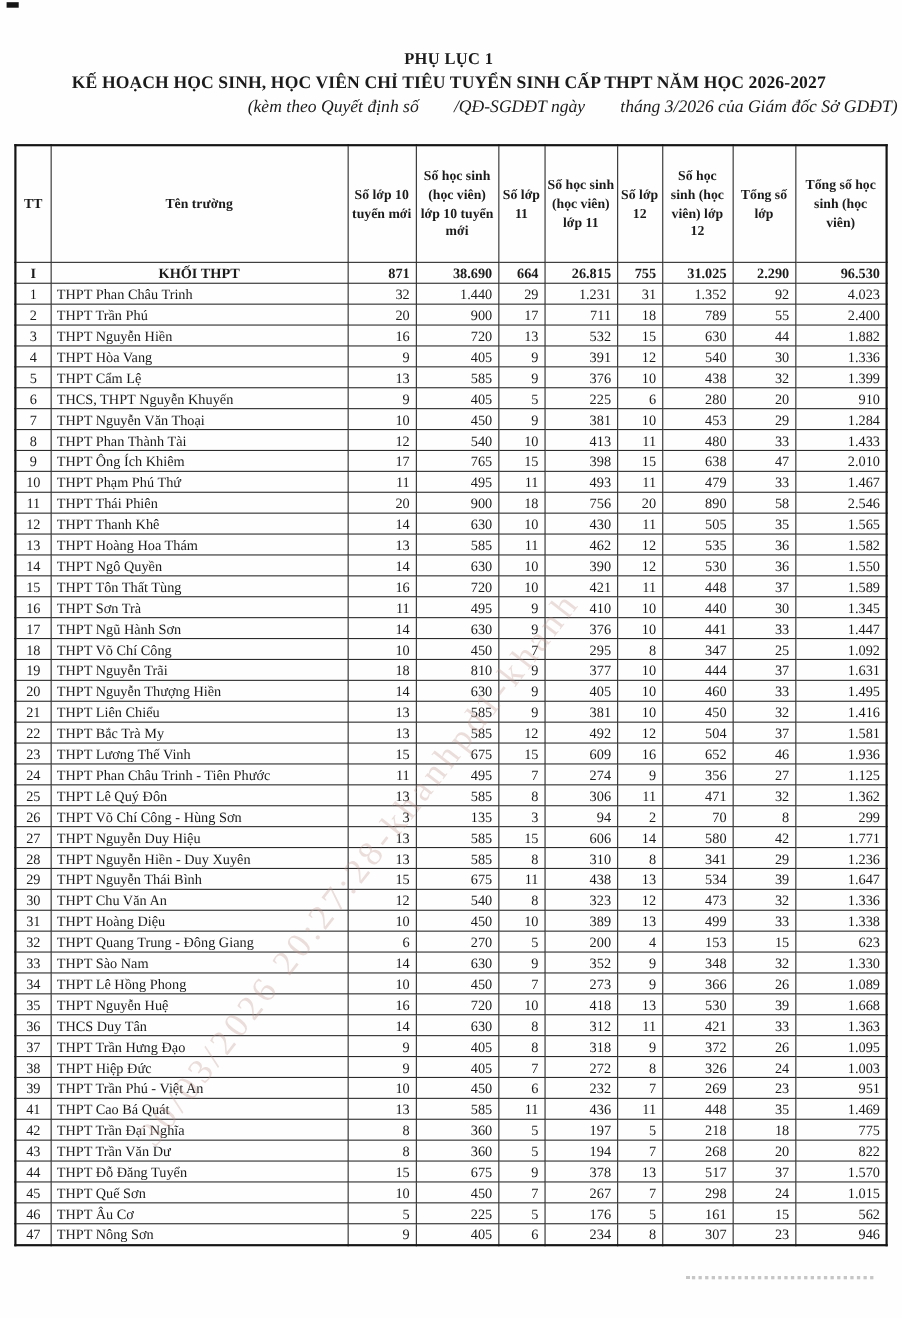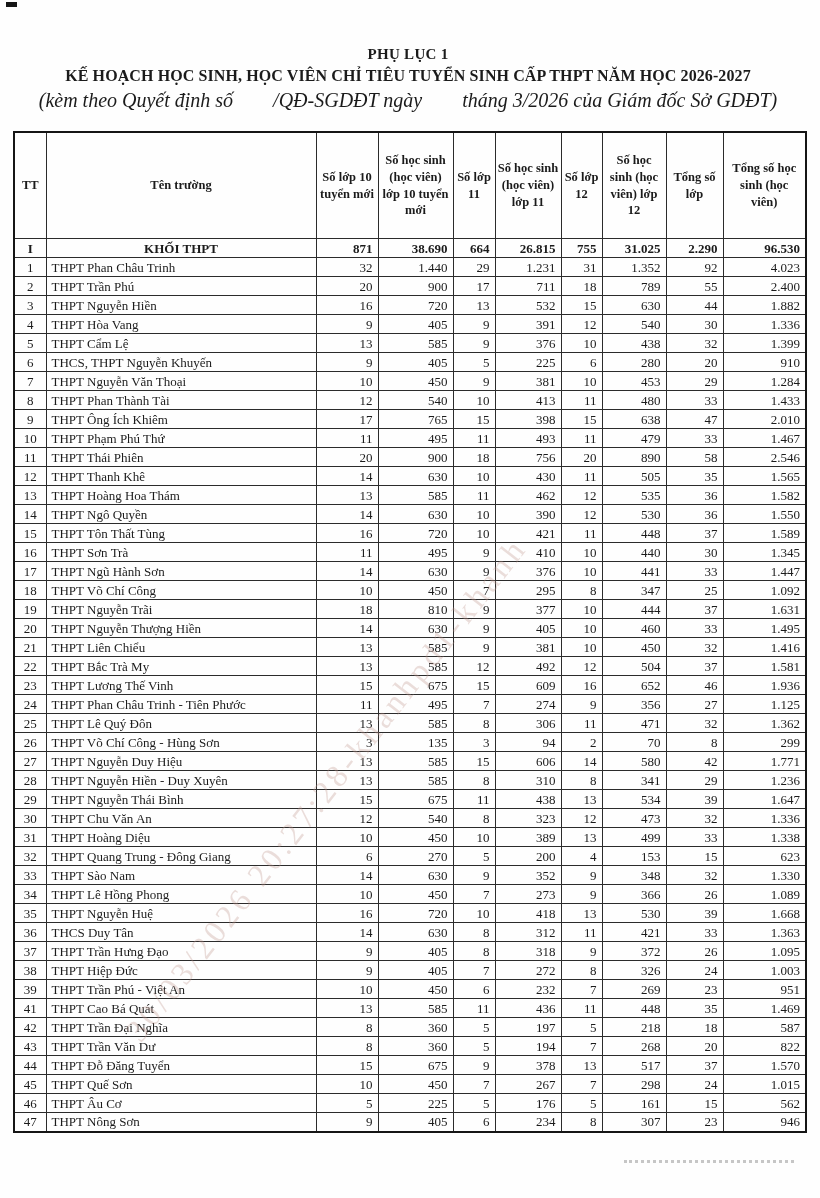--- a/index.html
+++ b/index.html
@@ -14,21 +14,21 @@
   .scan-mark {
     position: absolute; left: 6px; top: 2px;
     width: 11px; height: 5px; background: #151515;
   }
   .doc-head {
     position: absolute; top: 46px; left: 0; width: 816px;
     text-align: center;
   }
   .appendix { font-size: 15px; font-weight: bold; letter-spacing: .3px; }
   .doc-title { font-size: 16px; font-weight: bold; margin-top: 4px; letter-spacing: .1px; }
-  .doc-subtitle { font-size: 20px; font-style: italic; margin-top: 4px; white-space: pre; }
+  .doc-subtitle { font-size: 16px; font-style: italic; margin-top: 4px; white-space: pre; text-align: right; }
 
   table.enroll {
     position: absolute; left: 13px; top: 131px;
     width: 792px;
     border-collapse: collapse;
     table-layout: fixed;
     border: 2px solid #151515;
   }
   .enroll th, .enroll td {
     border: 1px solid #2b2b2b;
@@ -611,21 +611,21 @@
       <tr class="data">
         <td class="tt">42</td>
         <td class="name">THPT Trần Đại Nghĩa</td>
         <td class="num">8</td>
         <td class="num">360</td>
         <td class="num">5</td>
         <td class="num">197</td>
         <td class="num">5</td>
         <td class="num">218</td>
         <td class="num">18</td>
-        <td class="num">587</td>
+        <td class="num">775</td>
       </tr>
       <tr class="data">
         <td class="tt">43</td>
         <td class="name">THPT Trần Văn Dư</td>
         <td class="num">8</td>
         <td class="num">360</td>
         <td class="num">5</td>
         <td class="num">194</td>
         <td class="num">7</td>
         <td class="num">268</td>

